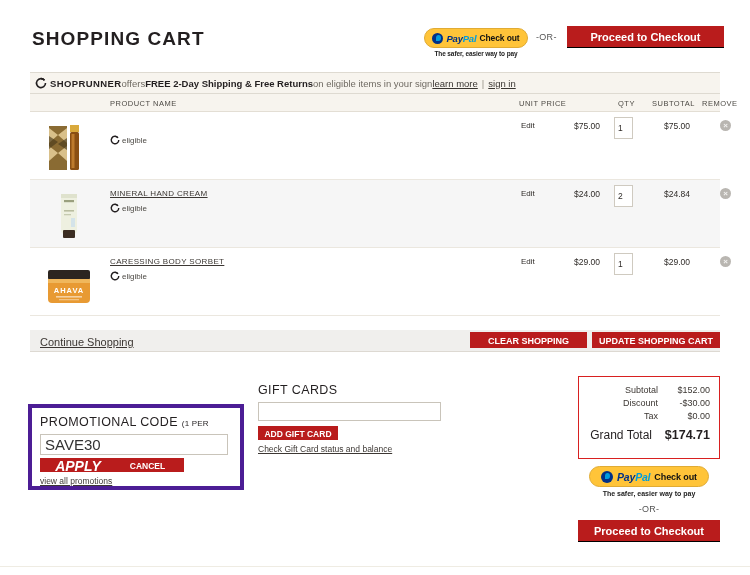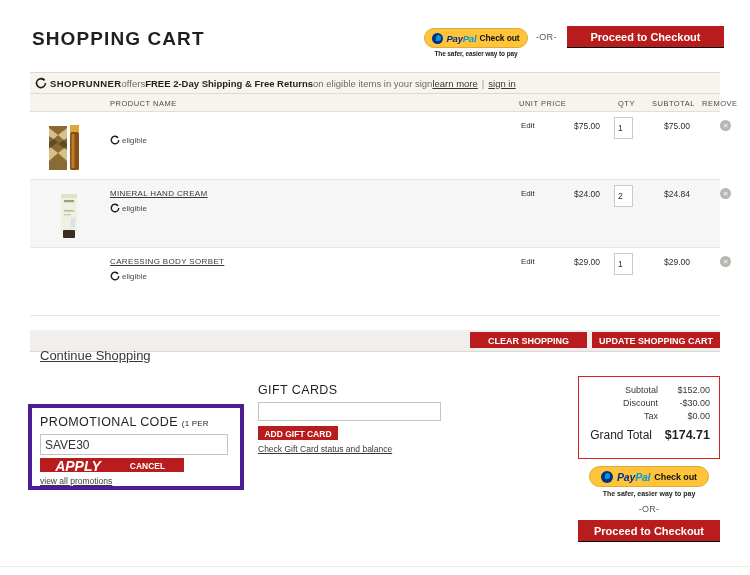--- a/index.html
+++ b/index.html
@@ -114,22 +114,22 @@
     display:flex; align-items:center; justify-content:center;
     color:#f3f2f1; font-size:8px; line-height:1; font-weight:bold;
   }
 
   
   .actionbar {
     position:absolute; left:30px; top:330px; width:690px; height:22px;
     background:#f0efed; border-bottom:1px solid #ddd9d2;
   }
   .continue-shopping {
-    position:absolute; left:10px; top:6px; font-size:13px;
-    color:#3c3733; text-decoration:underline; cursor:pointer;margin-top:12px;
+    position:absolute; left:10px; top:6px; font-size:11px;
+    color:#3c3733; text-decoration:underline; cursor:pointer;
   }
   .clear-cart {
     position:absolute; left:440px; top:2px; width:117px; height:16px;
     font-size:9px; line-height:16px;
   }
   .update-cart {
     position:absolute; left:562px; top:2px; width:128px; height:16px;
     font-size:9px; line-height:16px;
   }
 
@@ -139,21 +139,21 @@
     border:4px solid #4c1d95;
     margin-top:28px;
   }
   .promo-title {
     position:absolute; left:8px; top:7px; font-size:12.5px;
     letter-spacing:.4px; color:#231f20;
   }
   .promo-sub { font-size:8px; letter-spacing:.2px; }
   .promo-input {
     position:absolute; left:8px; top:26px; width:188px; height:21px;
-    border:1px solid #c9c4ba; font-size:12px; padding:0 4px;
+    border:1px solid #c9c4ba; font-size:15px; padding:0 4px;
     font-family:"Liberation Sans", sans-serif; color:#333; background:#fff;
   }
   .apply-code {
     position:absolute; left:8px; top:50px; width:76px; height:14px;
     font-size:14px; line-height:14px;font-style:italic;
   }
   .cancel-code {
     position:absolute; left:79px; top:50px; width:73px; height:14px;
     font-size:8.5px; line-height:14px;
   }
@@ -312,20 +312,30 @@
         <span class="elig-txt">eligible</span>
       </div>
       <div class="cell c-edit">Edit</div>
       <div class="cell c-unit">$24.00</div>
       <input class="qty-box" value="2" style="">
       <div class="cell c-sub">$24.84</div>
       <div class="remove-btn">×</div>
     </div>
 
     <div class="row">
+      <div class="thumb">
+        <svg width="56" height="56" viewBox="0 0 56 56">
+          <rect x="7" y="16" width="42" height="10" rx="2" fill="#2c2520"></rect>
+          <path d="M7 25h42v20a4 4 0 0 1-4 4H11a4 4 0 0 1-4-4z" fill="#e89a33"></path>
+          <path d="M7 25h42v4H7z" fill="#f0b75c"></path>
+          <text x="28" y="39" font-family="Liberation Sans, sans-serif" font-size="7.5" font-weight="bold" fill="#fff" text-anchor="middle" letter-spacing="1">AHAVA</text>
+          <rect x="15" y="42" width="26" height="1.6" fill="#fff" opacity=".55"></rect>
+          <rect x="18" y="45" width="20" height="1.3" fill="#fff" opacity=".4"></rect>
+        </svg>
+      </div>
       <div class="pname">CARESSING BODY SORBET</div>
       <div class="elig">
         <svg width="10" height="10" viewBox="0 0 24 24">
           <path d="M19 6.5a9 9 0 1 0 2 5.5" fill="none" stroke="#231f20" stroke-width="3.4"></path>
           <path d="M12 3.2c3.2 0 5.6 1.6 6.8 3.6" fill="none" stroke="#231f20" stroke-width="3.4"></path>
         </svg>
         <span class="elig-txt">eligible</span>
       </div>
       <div class="cell c-edit">Edit</div>
       <div class="cell c-unit">$29.00</div>

